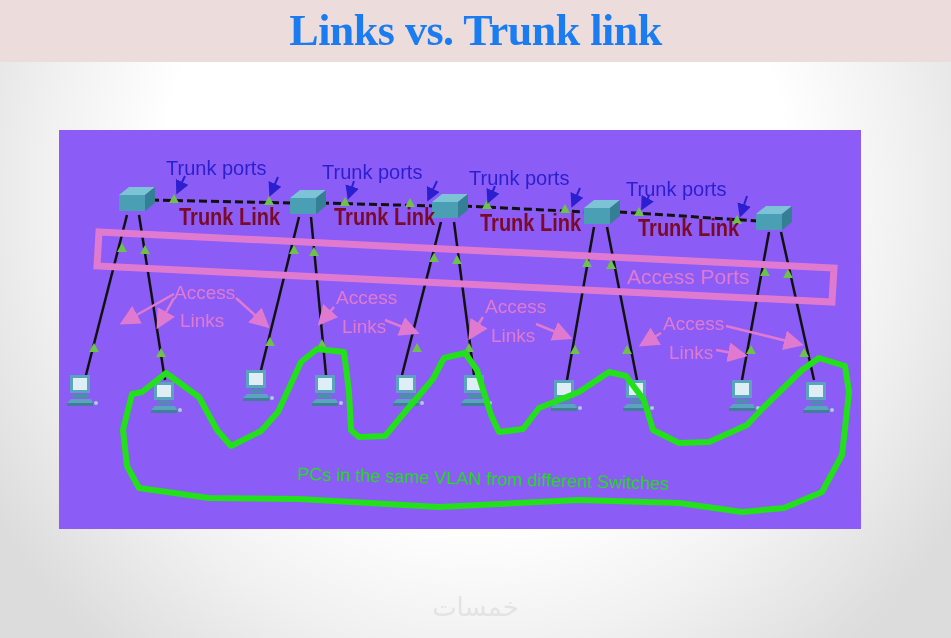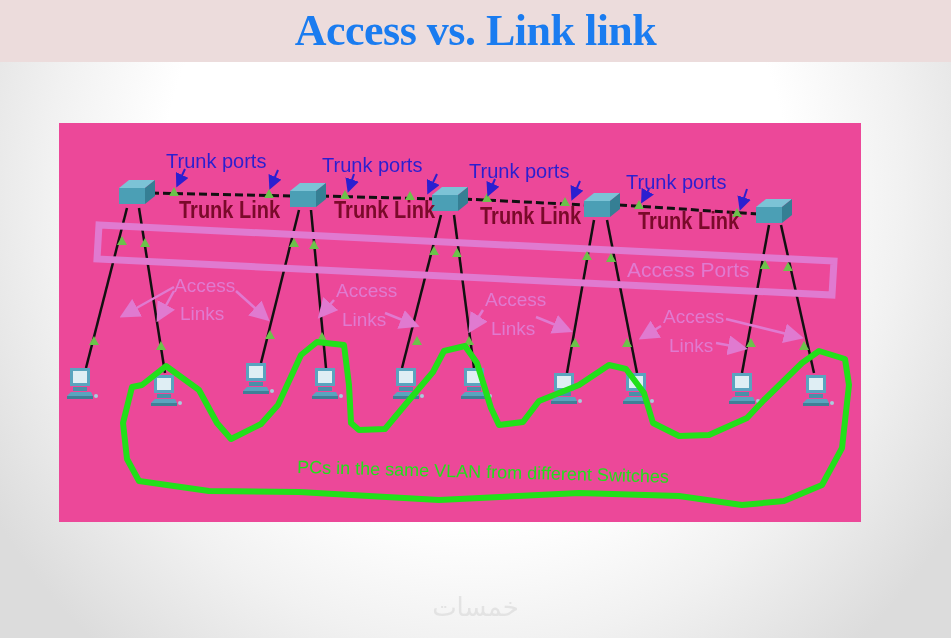--- a/index.html
+++ b/index.html
@@ -11,35 +11,35 @@
   .header {
     position: absolute; left: 0; top: 0; width: 951px; height: 62px;
     background: #ecdcdc;
     display: flex; align-items: center; justify-content: center;
   }
   .title {
     font-family: "Liberation Serif", serif; font-weight: bold;
     font-size: 44px; color: #1a7cf0; letter-spacing: -0.5px; margin-top: -2px;
   }
   .diagram {
-    position: absolute; left: 59px; top: 123px; width: 802px; height: 399px;
-    background: #ec4899;
+    position: absolute; left: 59px; top: 130px; width: 802px; height: 399px;
+    background: #8b5cf6;
   }
   .diagram svg { position: absolute; left: 0; top: 0; }
   .lbl { font-family: "Liberation Sans", sans-serif; }
   .watermark {
     position: absolute; left: 0; width: 951px; top: 592px; text-align: center;
     font-family: "DejaVu Sans", sans-serif; font-size: 26px; color: #e3e3e3;
   }
 </style>
 </head>
 <body>
 
 <div class="header">
-  <div class="title">Access vs. Link link</div>
+  <div class="title">Links vs. Trunk link</div>
 </div>
 
 <div class="diagram">
   <svg width="802" height="399" viewBox="0 0 802 399">
     <defs>
       <marker id="arrPink" markerWidth="8" markerHeight="8" refX="6" refY="4" orient="auto">
         <path d="M0,0 L8,4 L0,8 z" fill="#e07ad0"></path>
       </marker>
       <marker id="arrBlue" markerWidth="7" markerHeight="7" refX="5" refY="3.5" orient="auto">
         <path d="M0,0 L7,3.5 L0,7 z" fill="#2b1fd0"></path>

